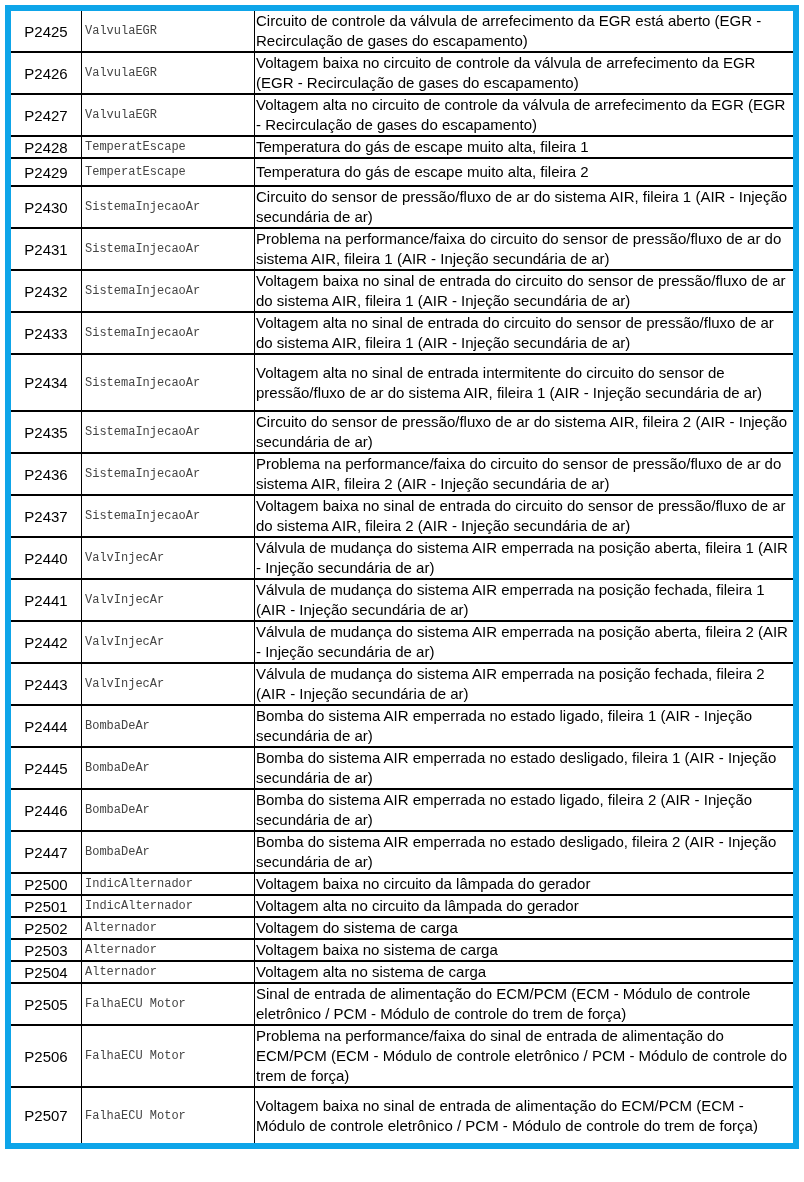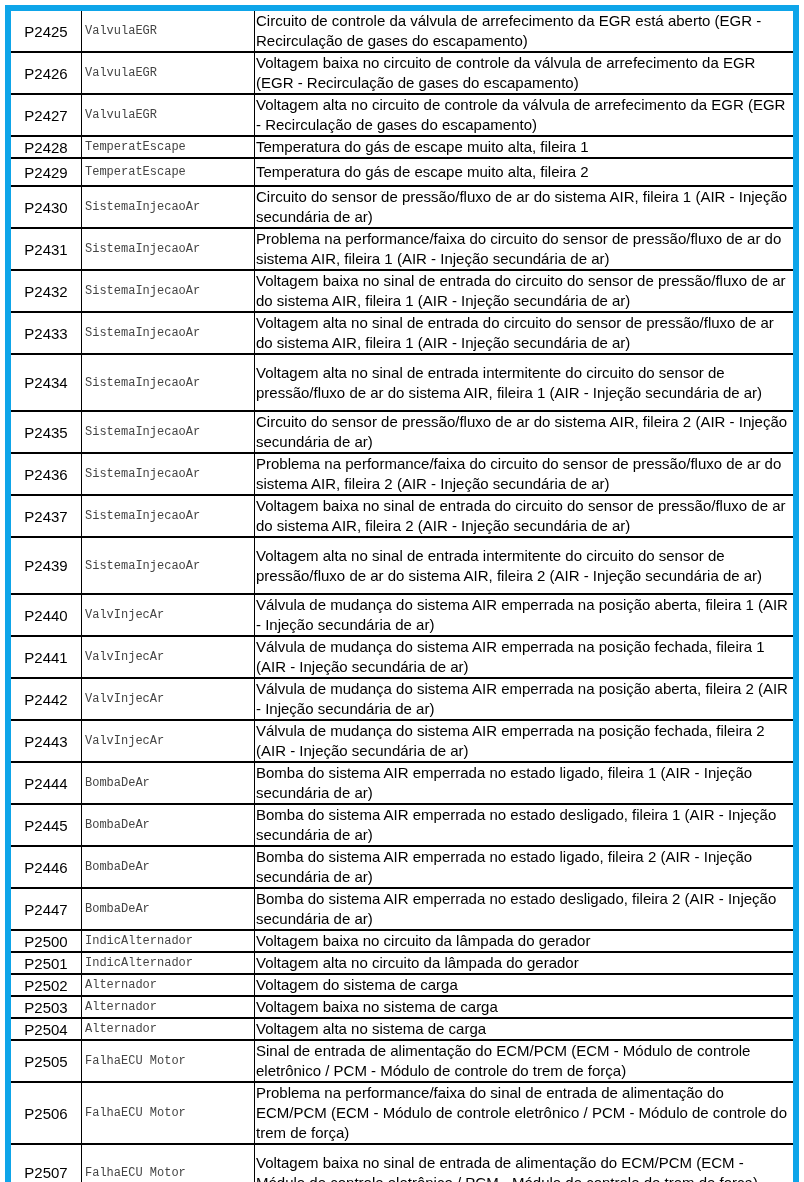--- a/index.html
+++ b/index.html
@@ -106,25 +106,20 @@
     <td class="col-desc">Problema na performance/faixa do circuito do sensor de pressão/fluxo de ar do sistema AIR, fileira 2 (AIR - Injeção secundária de ar)</td>
   </tr>
 
   <tr class="h2">
     <td class="col-code">P2437</td>
     <td class="col-sys">SistemaInjecaoAr</td>
     <td class="col-desc">Voltagem baixa no sinal de entrada do circuito do sensor de pressão/fluxo de ar do sistema AIR, fileira 2 (AIR - Injeção secundária de ar)</td>
   </tr>
 
 
-  <tr class="h3">
-    <td class="col-code">P2439</td>
-    <td class="col-sys">SistemaInjecaoAr</td>
-    <td class="col-desc">Voltagem alta no sinal de entrada intermitente do circuito do sensor de pressão/fluxo de ar do sistema AIR, fileira 2 (AIR - Injeção secundária de ar)</td>
-  </tr>
 
   <tr class="h2">
     <td class="col-code">P2440</td>
     <td class="col-sys">ValvInjecAr</td>
     <td class="col-desc">Válvula de mudança do sistema AIR emperrada na posição aberta, fileira 1 (AIR - Injeção secundária de ar)</td>
   </tr>
 
   <tr class="h2">
     <td class="col-code">P2441</td>
     <td class="col-sys">ValvInjecAr</td>

